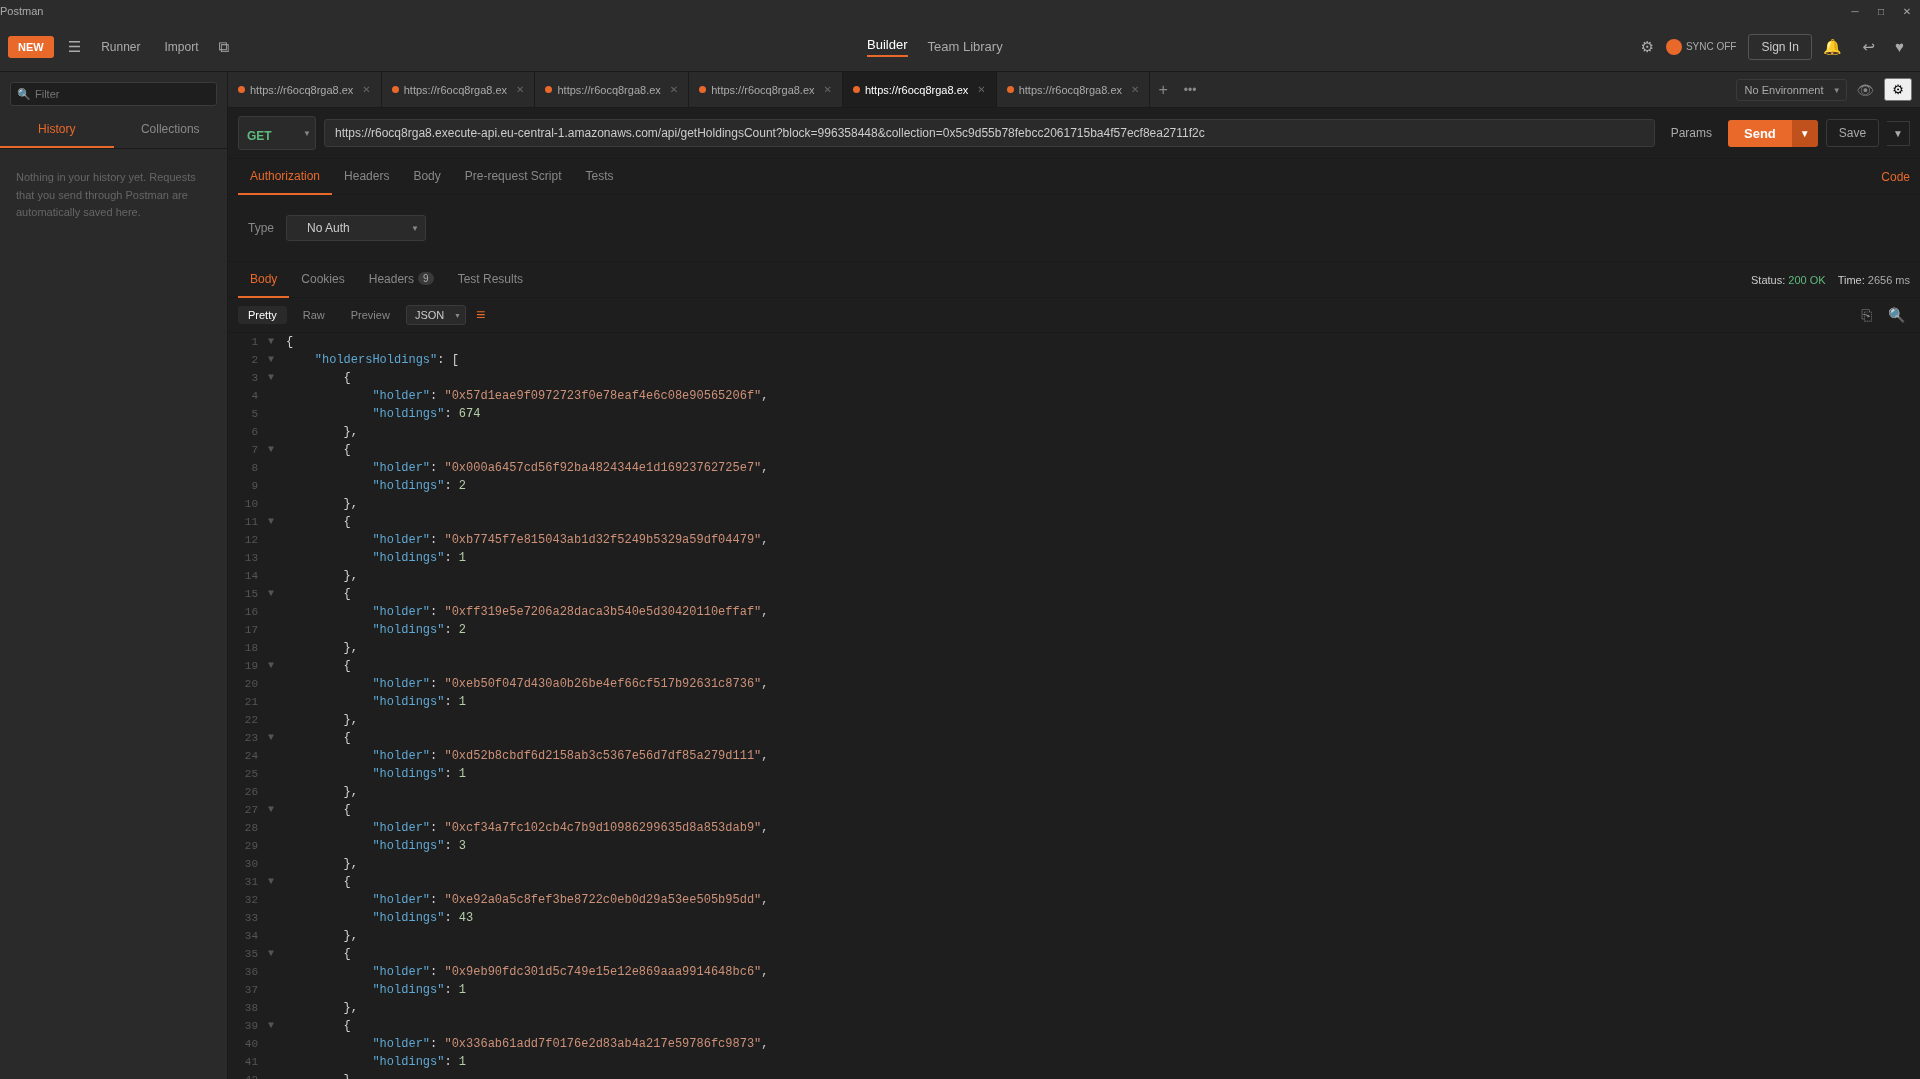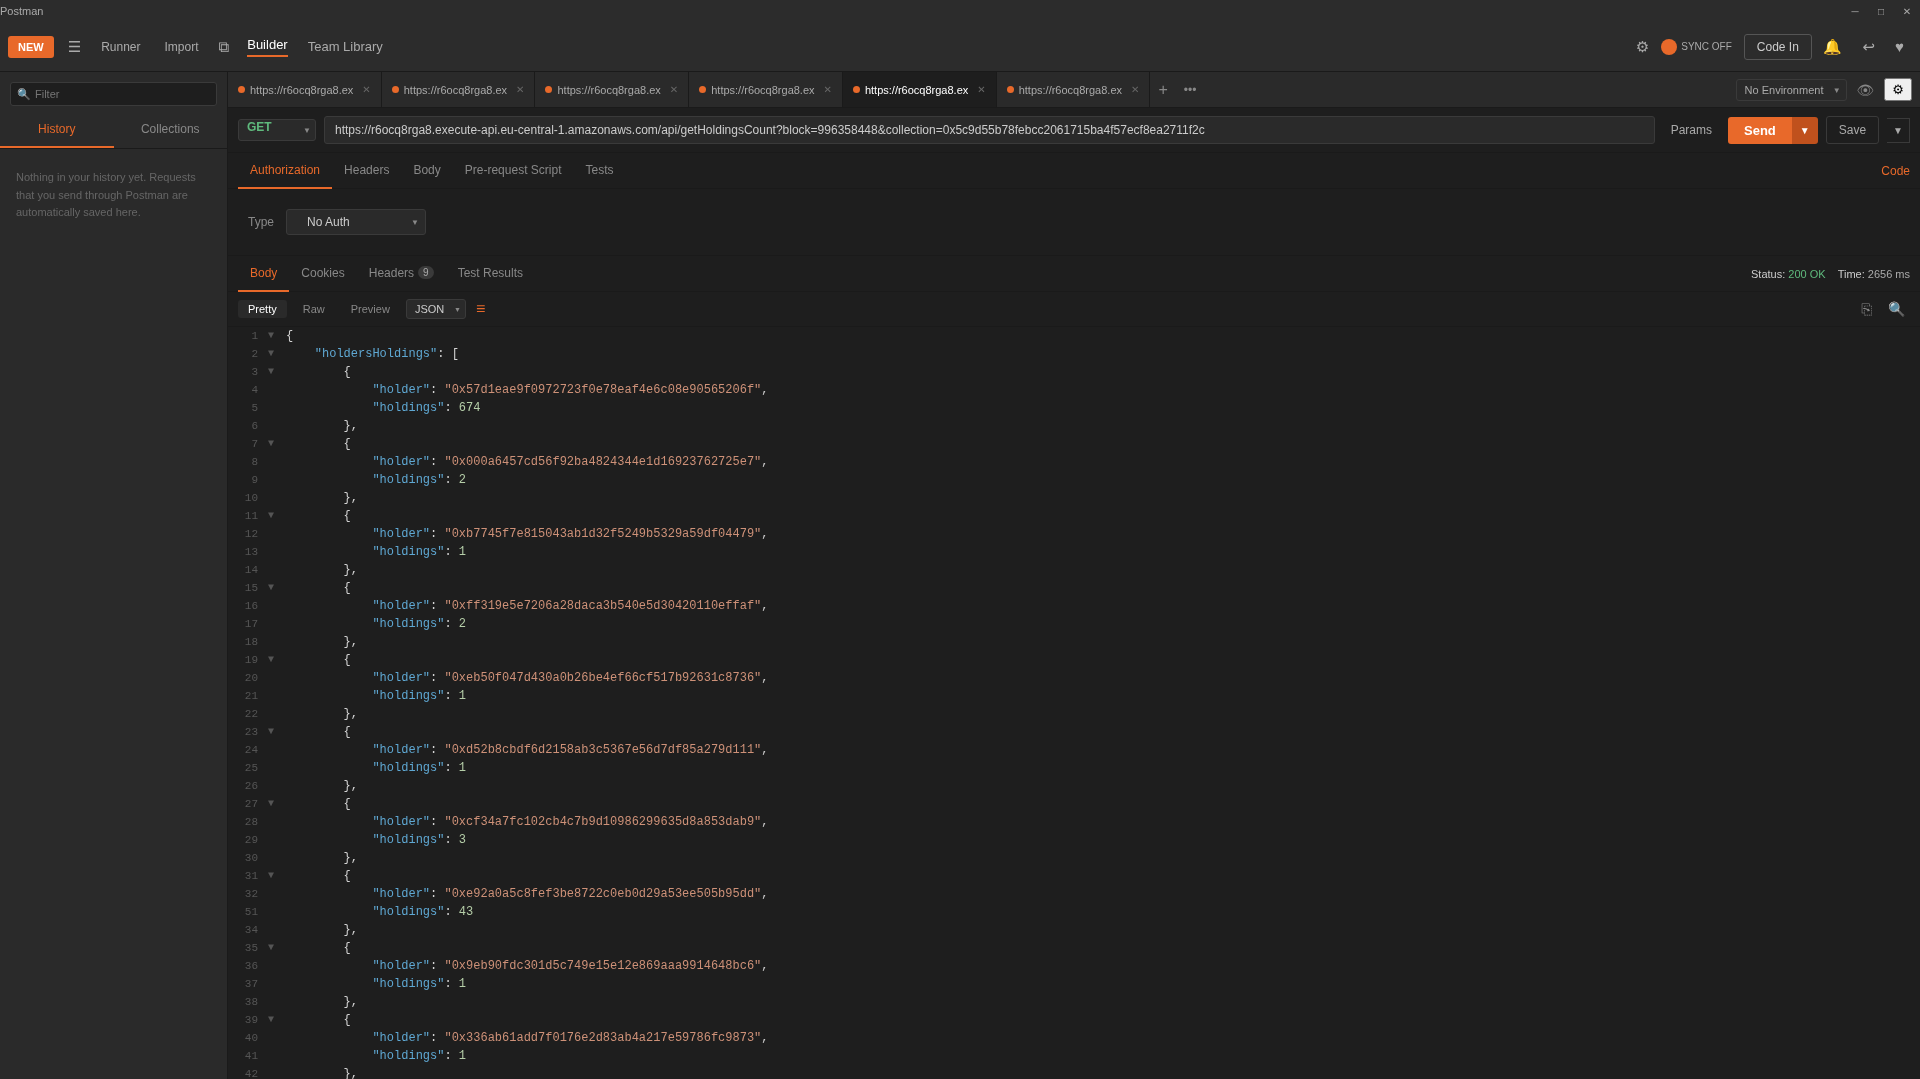--- a/index.html
+++ b/index.html
@@ -66,21 +66,21 @@
       border: none;
       color: #aaa;
       cursor: pointer;
       padding: 8px 12px;
       font-size: 12px;
       border-radius: 3px;
     }
     #toolbar .center-nav {
       flex: 1;
       display: flex;
-      justify-content: flex-start;
+      justify-content: center;
       align-items: center;
     }
     #toolbar .center-nav .nav-item {
       color: #aaa;
       font-size: 13px;
       cursor: pointer;
       padding: 5px 10px;
       border-radius: 3px;
     }
     #toolbar .center-nav .nav-item.active {
@@ -292,21 +292,21 @@
       background: #1e1e1e;
       border-bottom: 1px solid #1a1a1a;
     }
     #method-select-wrapper {
       position: relative;
     }
     #method-select {
       background: #2a2a2a;
       border: 1px solid #3a3a3a;
       color: #5fba7d;
-      padding: 0 20px 6px 8px;
+      padding: 12px 20px 6px 8px;
       border-radius: 3px;
       font-size: 12px;
       font-weight: bold;
       appearance: none;
       cursor: pointer;
       outline: none;
     }
     #method-select-wrapper::after {
       content: '▼';
       font-size: 8px;
@@ -644,21 +644,21 @@
     <span class="nav-item active">Builder</span>
     <span class="nav-item">Team Library</span>
   </div>
 
   <div class="right-actions">
     <button class="icon-btn">⚙</button>
     <div class="sync-area">
       <div class="sync-dot"></div>
       <span class="sync-text">SYNC OFF</span>
     </div>
-    <button class="sign-in-btn">Code In</button>
+    <button class="sign-in-btn">Sign In</button>
     <button class="icon-btn">🔔</button>
     <button class="icon-btn">↩</button>
     <button class="icon-btn">♥</button>
   </div>
 </div>
 
 <div id="main">
 
   <div id="sidebar">
     <div class="search-box">
@@ -960,21 +960,21 @@
             <span class="line-num">31</span>
             <span class="line-toggle">▼</span>
             <span class="line-content">        <span class="json-brace">{</span></span>
           </div>
           <div class="json-line">
             <span class="line-num">32</span>
             <span class="line-toggle"> </span>
             <span class="line-content">            <span class="json-key">"holder"</span><span class="json-colon">: </span><span class="json-string">"0xe92a0a5c8fef3be8722c0eb0d29a53ee505b95dd"</span>,</span>
           </div>
           <div class="json-line">
-            <span class="line-num">51</span>
+            <span class="line-num">33</span>
             <span class="line-toggle"> </span>
             <span class="line-content">            <span class="json-key">"holdings"</span><span class="json-colon">: </span><span class="json-number">43</span></span>
           </div>
           <div class="json-line">
             <span class="line-num">34</span>
             <span class="line-toggle"> </span>
             <span class="line-content">        <span class="json-brace">},</span></span>
           </div>
           <div class="json-line">
             <span class="line-num">35</span>

